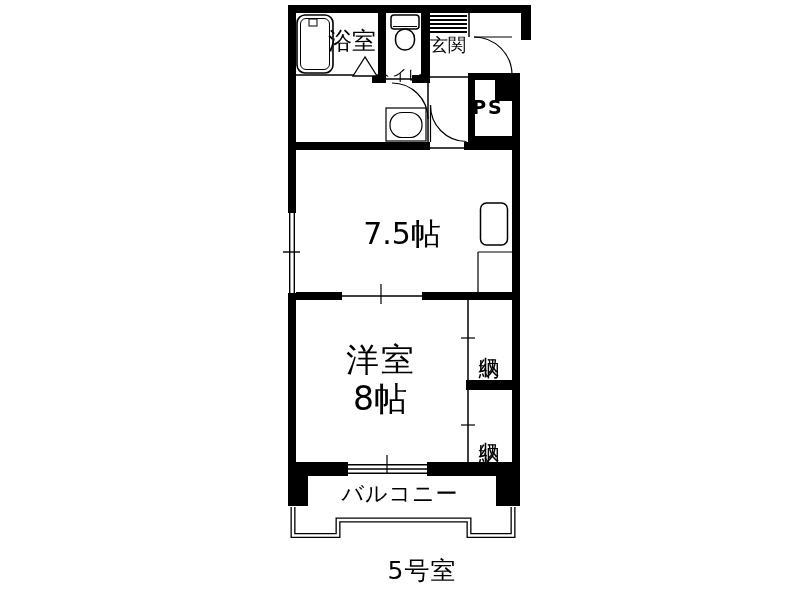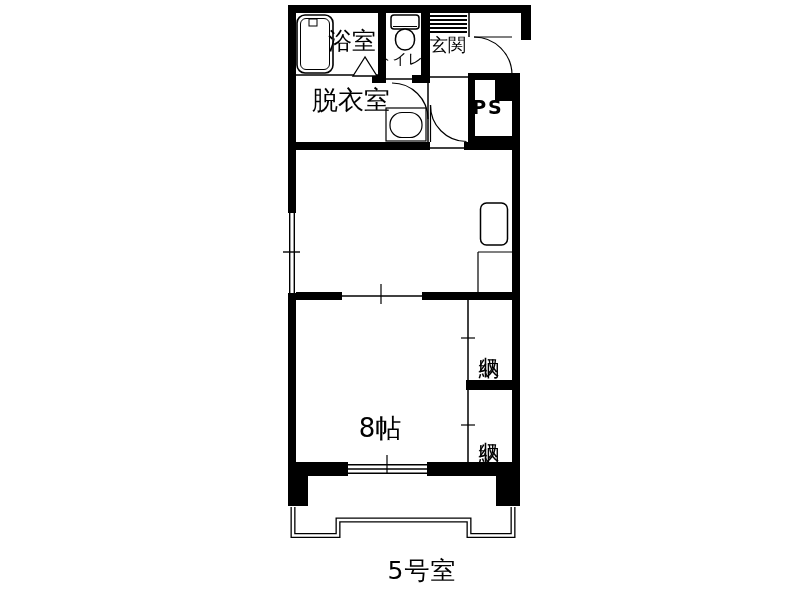--- a/index.html
+++ b/index.html
@@ -128,27 +128,29 @@
       <path d="M478 252 V292"></path>
     </g>
 
     <g fill="none">
       <path d="M293 507 L293 535.5 L338 535.5 L338 520 L469 520 L469 535.5 L513 535.5 L513 507" stroke="#000000" stroke-width="5" stroke-linejoin="miter"></path>
       <path d="M293 507 L293 535.5 L338 535.5 L338 520 L469 520 L469 535.5 L513 535.5 L513 507" stroke="#ffffff" stroke-width="2.4" stroke-linejoin="miter"></path>
     </g>
   </svg>
 
   <div class="lbl" style="left:352px;top:42px;font-size:24px;">浴室</div>
-  <div class="lbl" style="left:400px;top:60px;font-size:15px;">トイレ</div>
+  <div class="lbl" style="left:400px;top:76px;font-size:15px;">トイレ</div>
   <div class="lbl" style="left:448px;top:45px;font-size:18px;text-align:right;">玄関</div>
-  <div class="lbl" style="left:351px;top:101px;font-size:26px;">脱衣室</div>
   <div class="lbl" style="left:488px;top:108px;font-size:19px;letter-spacing:2px;font-weight:bold;">PS</div>
 
+  <div class="lbl" style="left:402px;top:234px;font-size:30px;">7.5帖</div>
 
-  <div class="lbl" style="left:380px;top:399px;font-size:26px;margin-top:30px;">8帖</div>
+  <div class="lbl" style="left:381px;top:360px;font-size:33px;letter-spacing:2px;">洋室</div>
+  <div class="lbl" style="left:380px;top:399px;font-size:33px;">8帖</div>
 
   <div class="lbl vert" style="left:489px;top:342px;font-size:21px;">収納</div>
   <div class="lbl vert" style="left:489px;top:427px;font-size:21px;">収納</div>
 
+  <div class="lbl" style="left:400px;top:494px;font-size:22px;letter-spacing:1px;">バルコニー</div>
 
   <div class="lbl" style="left:422px;top:571px;font-size:25px;letter-spacing:1px;">5号室</div>
 
 </div>
 
 </body></html>

